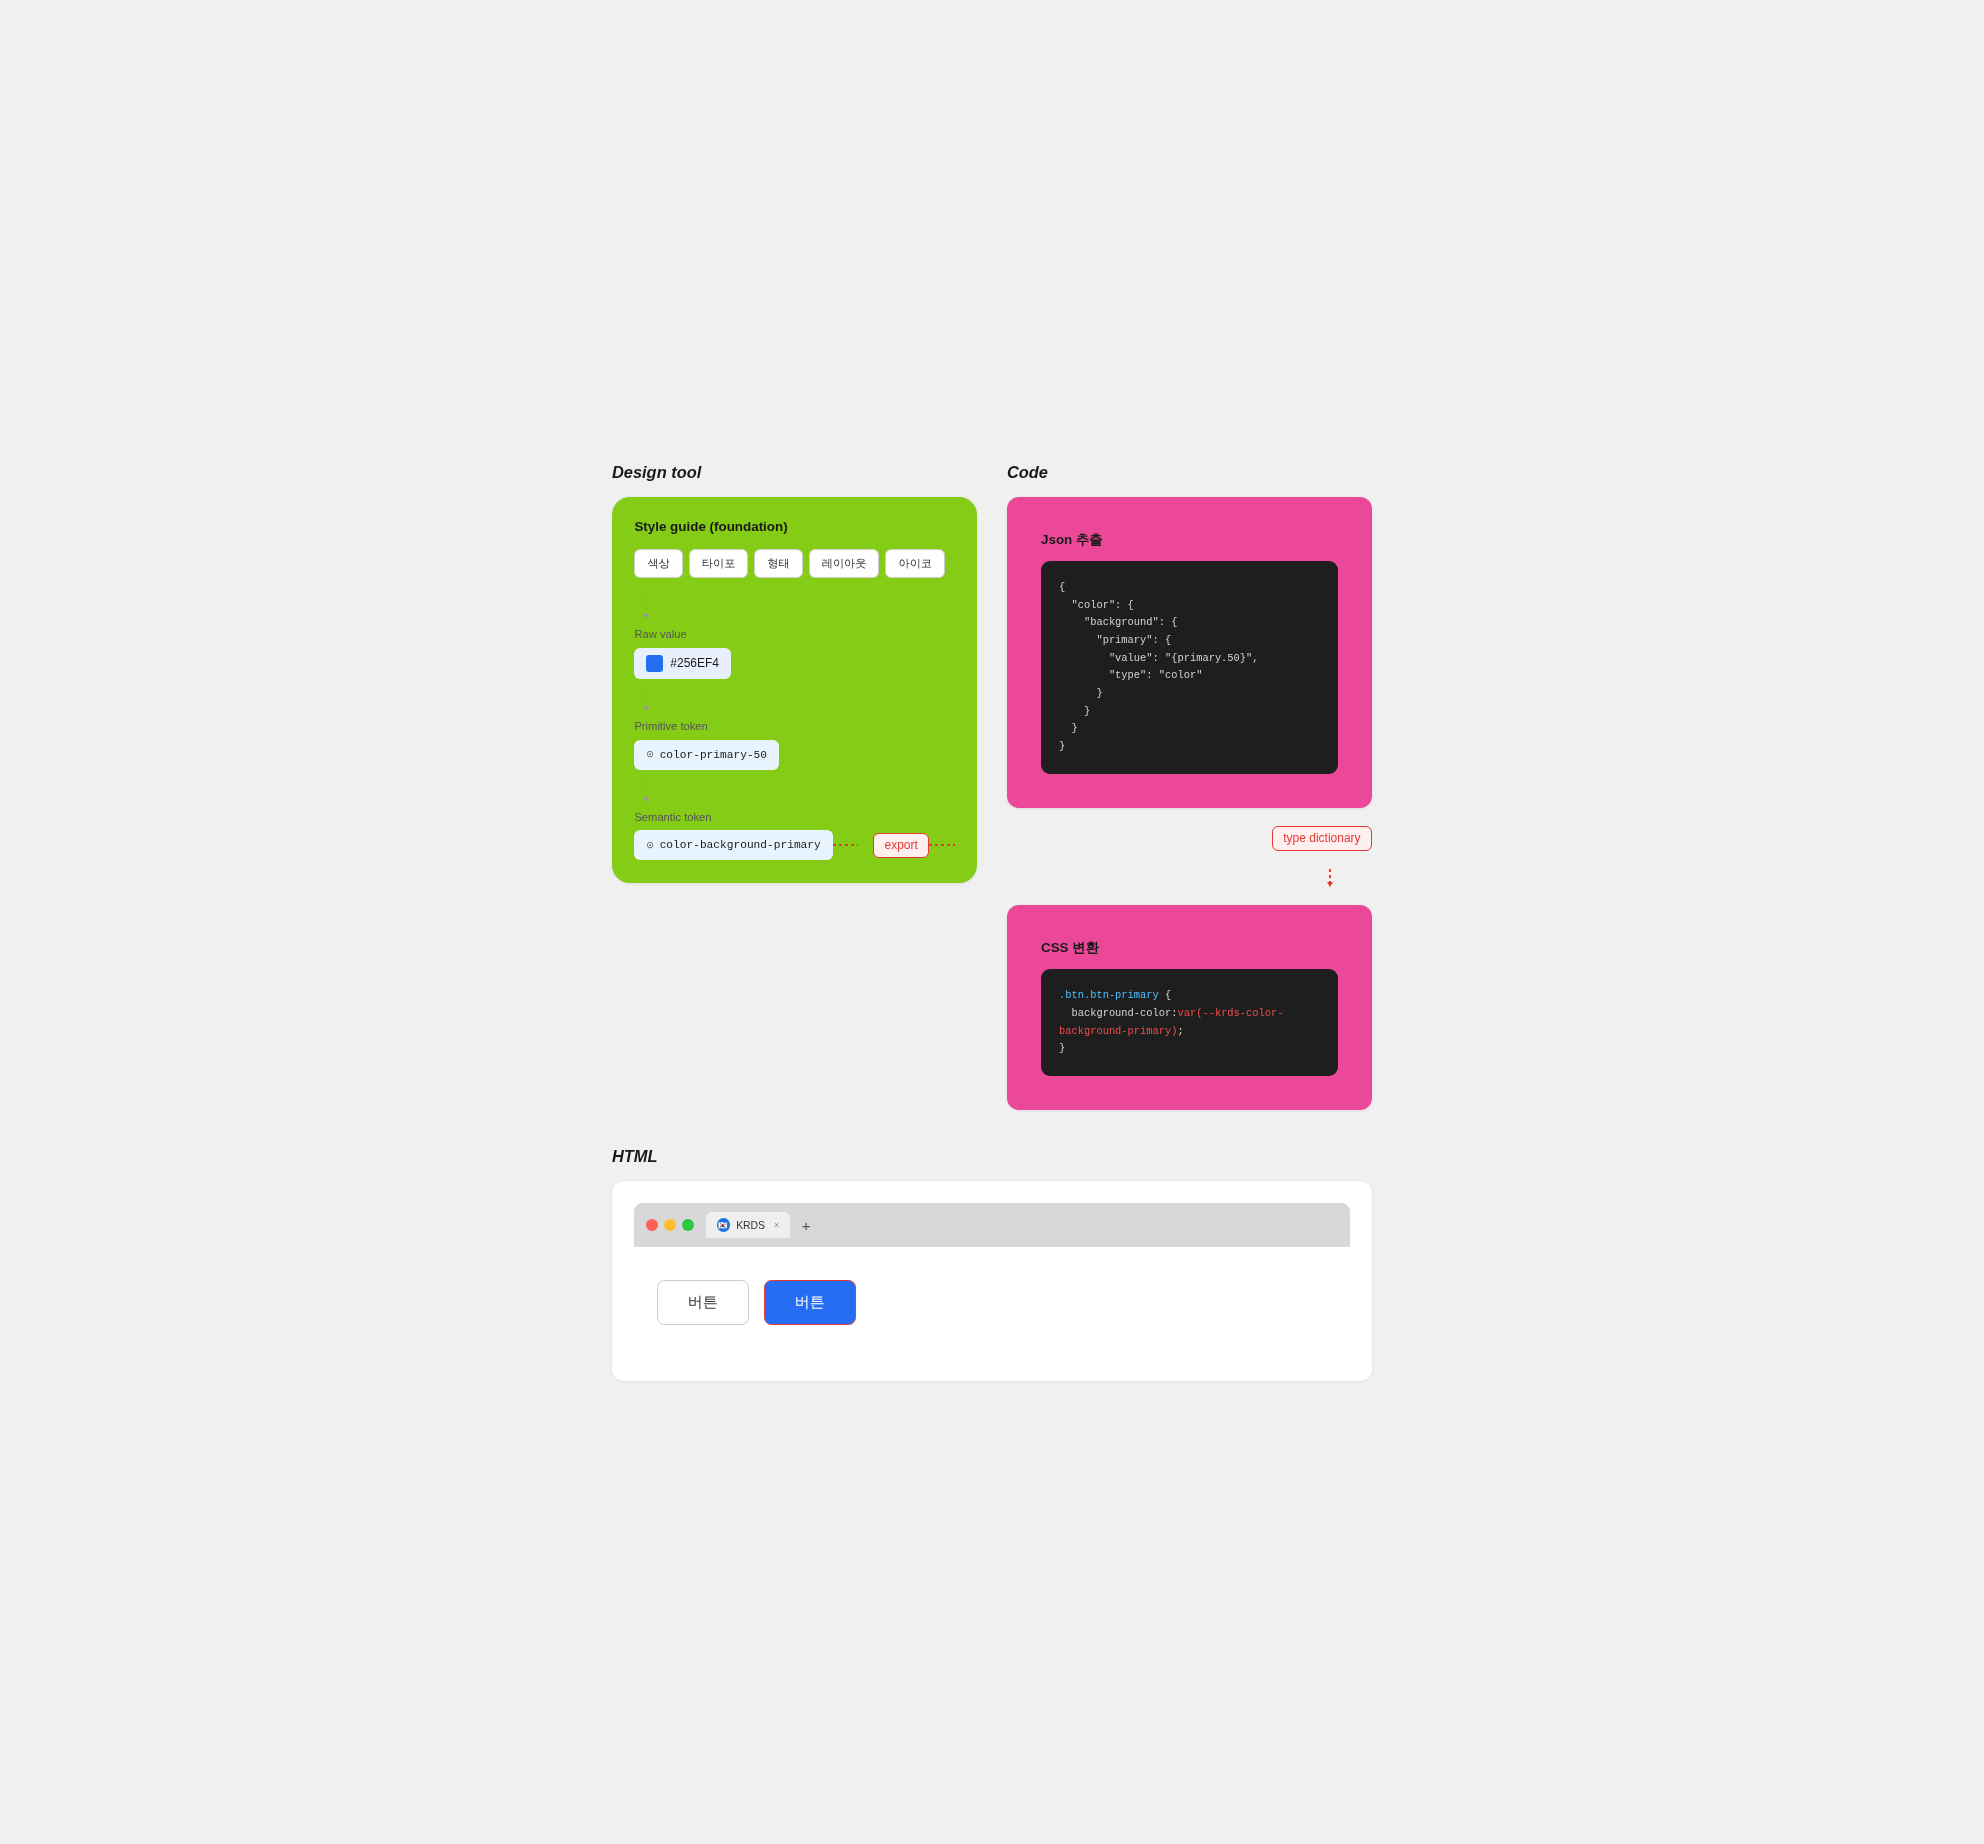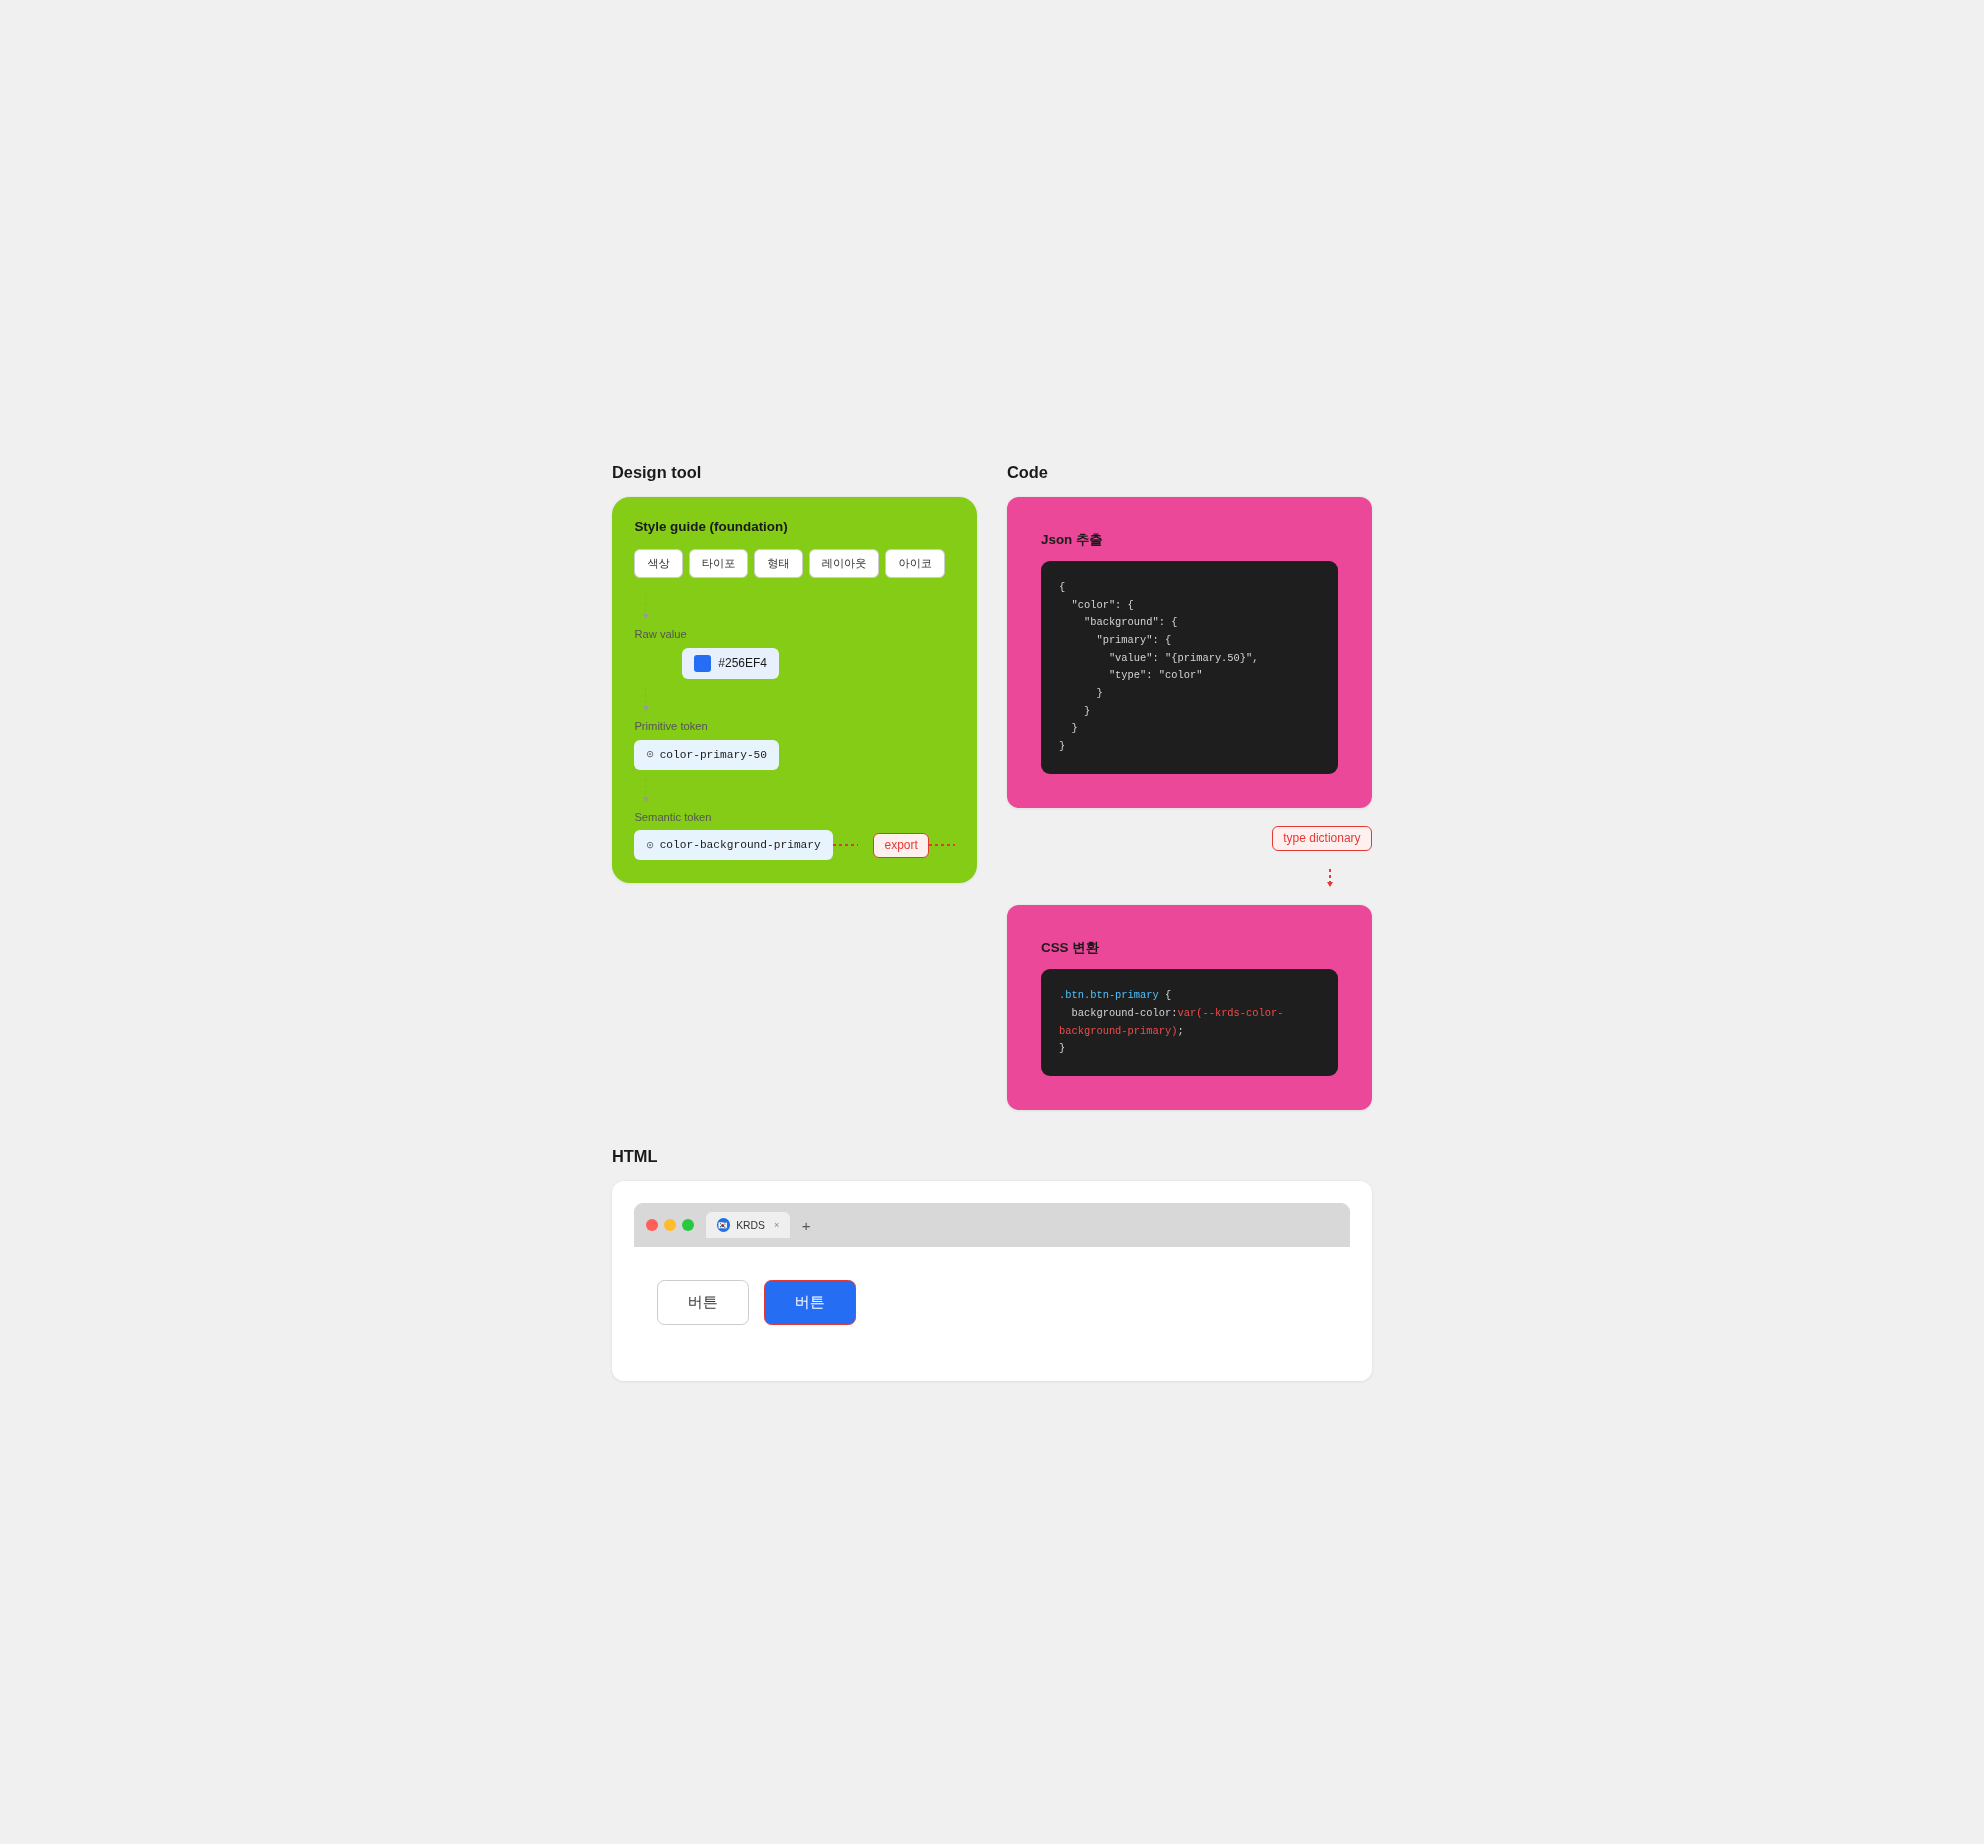--- a/index.html
+++ b/index.html
@@ -29,20 +29,21 @@
       grid-template-columns: 1fr 1fr;
       gap: 30px;
       margin-bottom: 37px;
     }
 
     .section-title {
       font-size: 16.4px;
       font-weight: 700;
       color: #1a1a1a;
       margin-bottom: 15px;
+      font-style: italic;
     }
 
     
     .design-panel {
       background: #84cc16;
       border-radius: 18px;
       padding: 22.4px;
       box-shadow: 0 0.7px 3px rgba(0,0,0,0.08);
     }
 
@@ -109,21 +110,20 @@
     .raw-value-box {
       display: inline-flex;
       align-items: center;
       gap: 7.5px;
       background: #e8f0fe;
       border-radius: 6px;
       padding: 7.5px 12px;
       font-size: 12px;
       font-weight: 500;
       color: #1a1a1a;
-      margin-left: 48px;
     }
 
     .color-swatch {
       width: 16.4px;
       height: 16.4px;
       border-radius: 3px;
       background: #256EF4;
     }
 
     .token-box {

